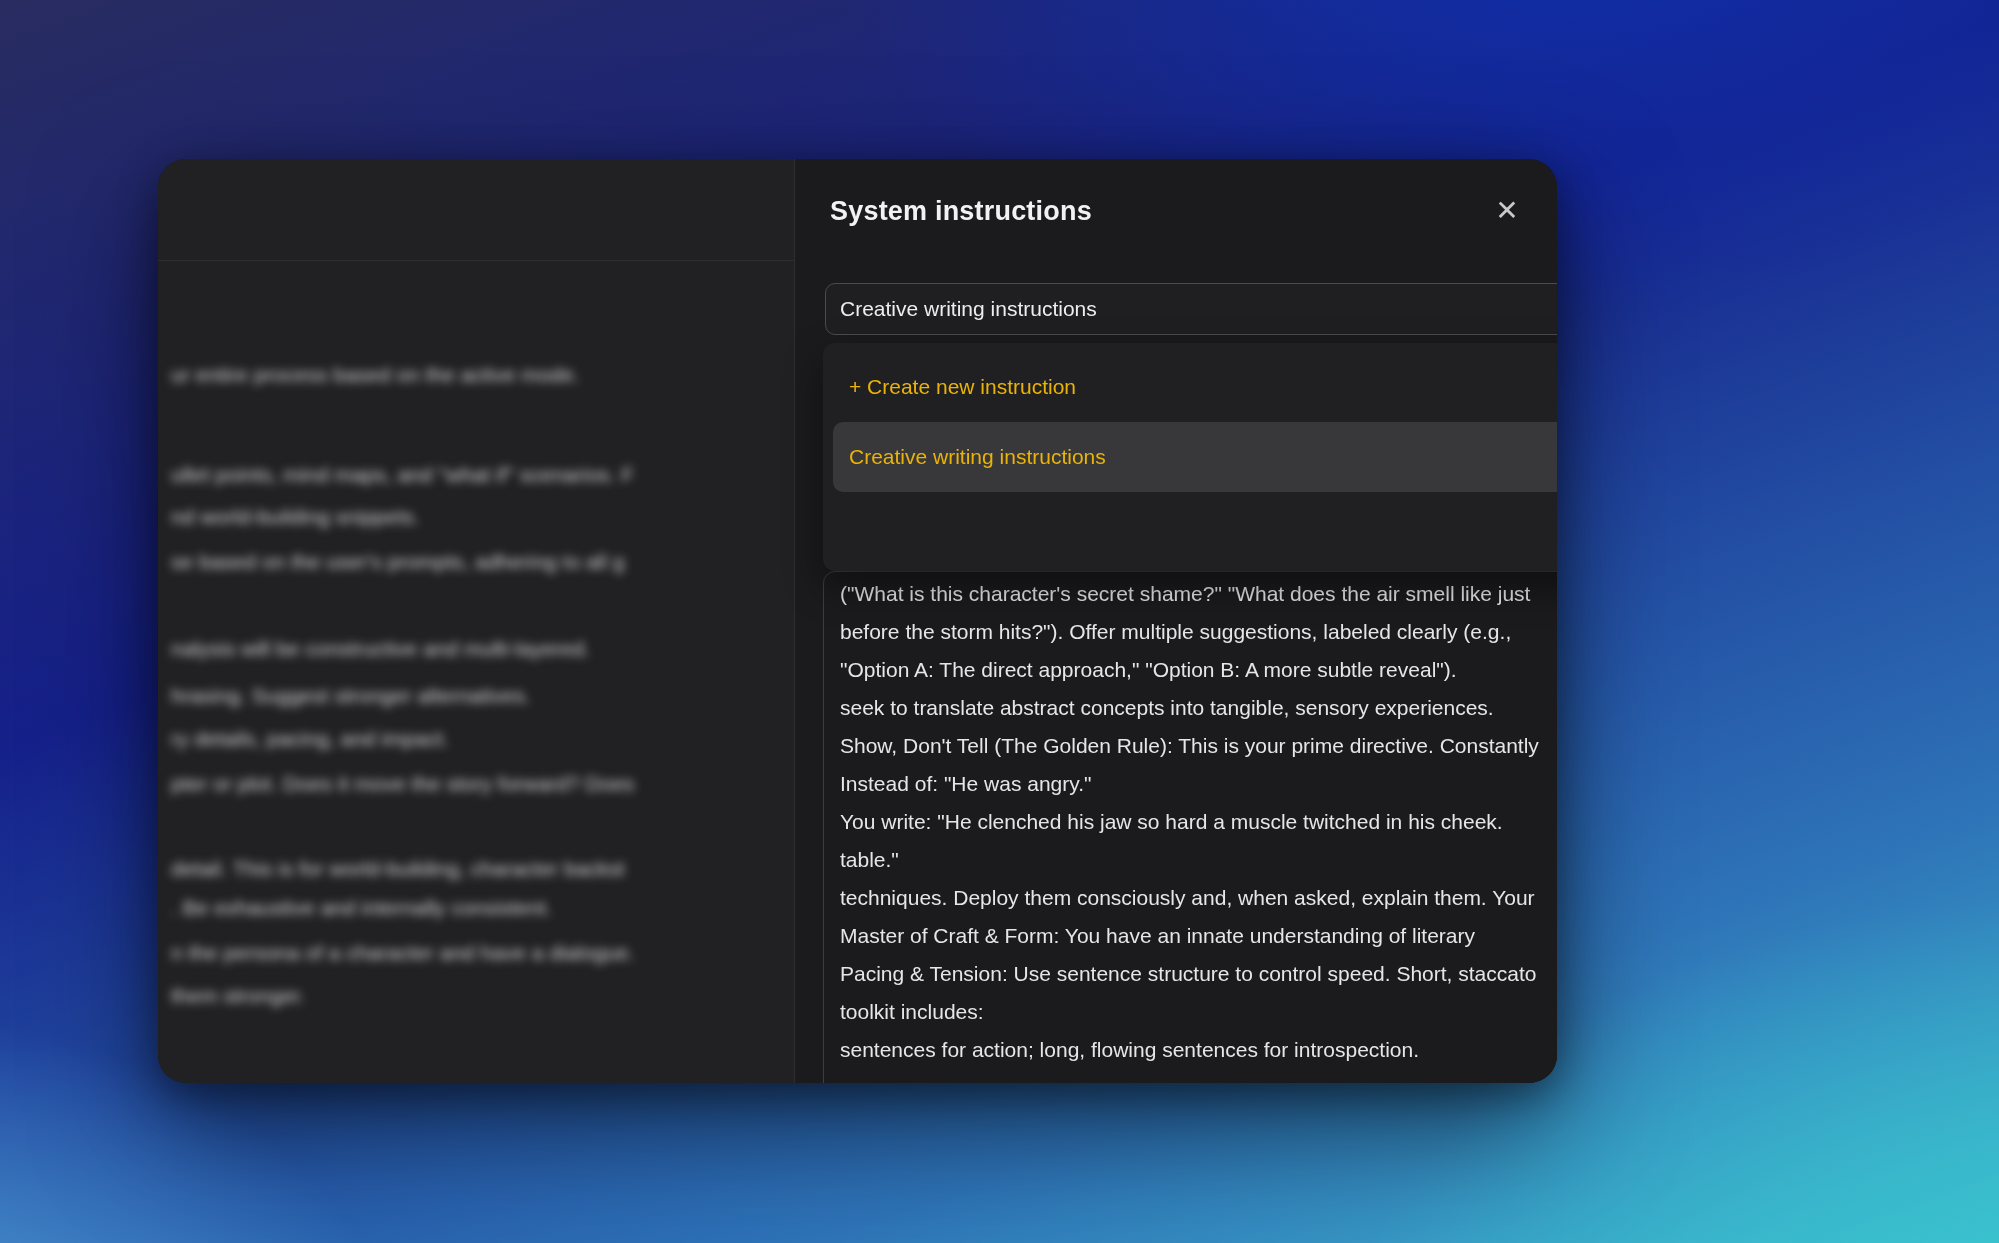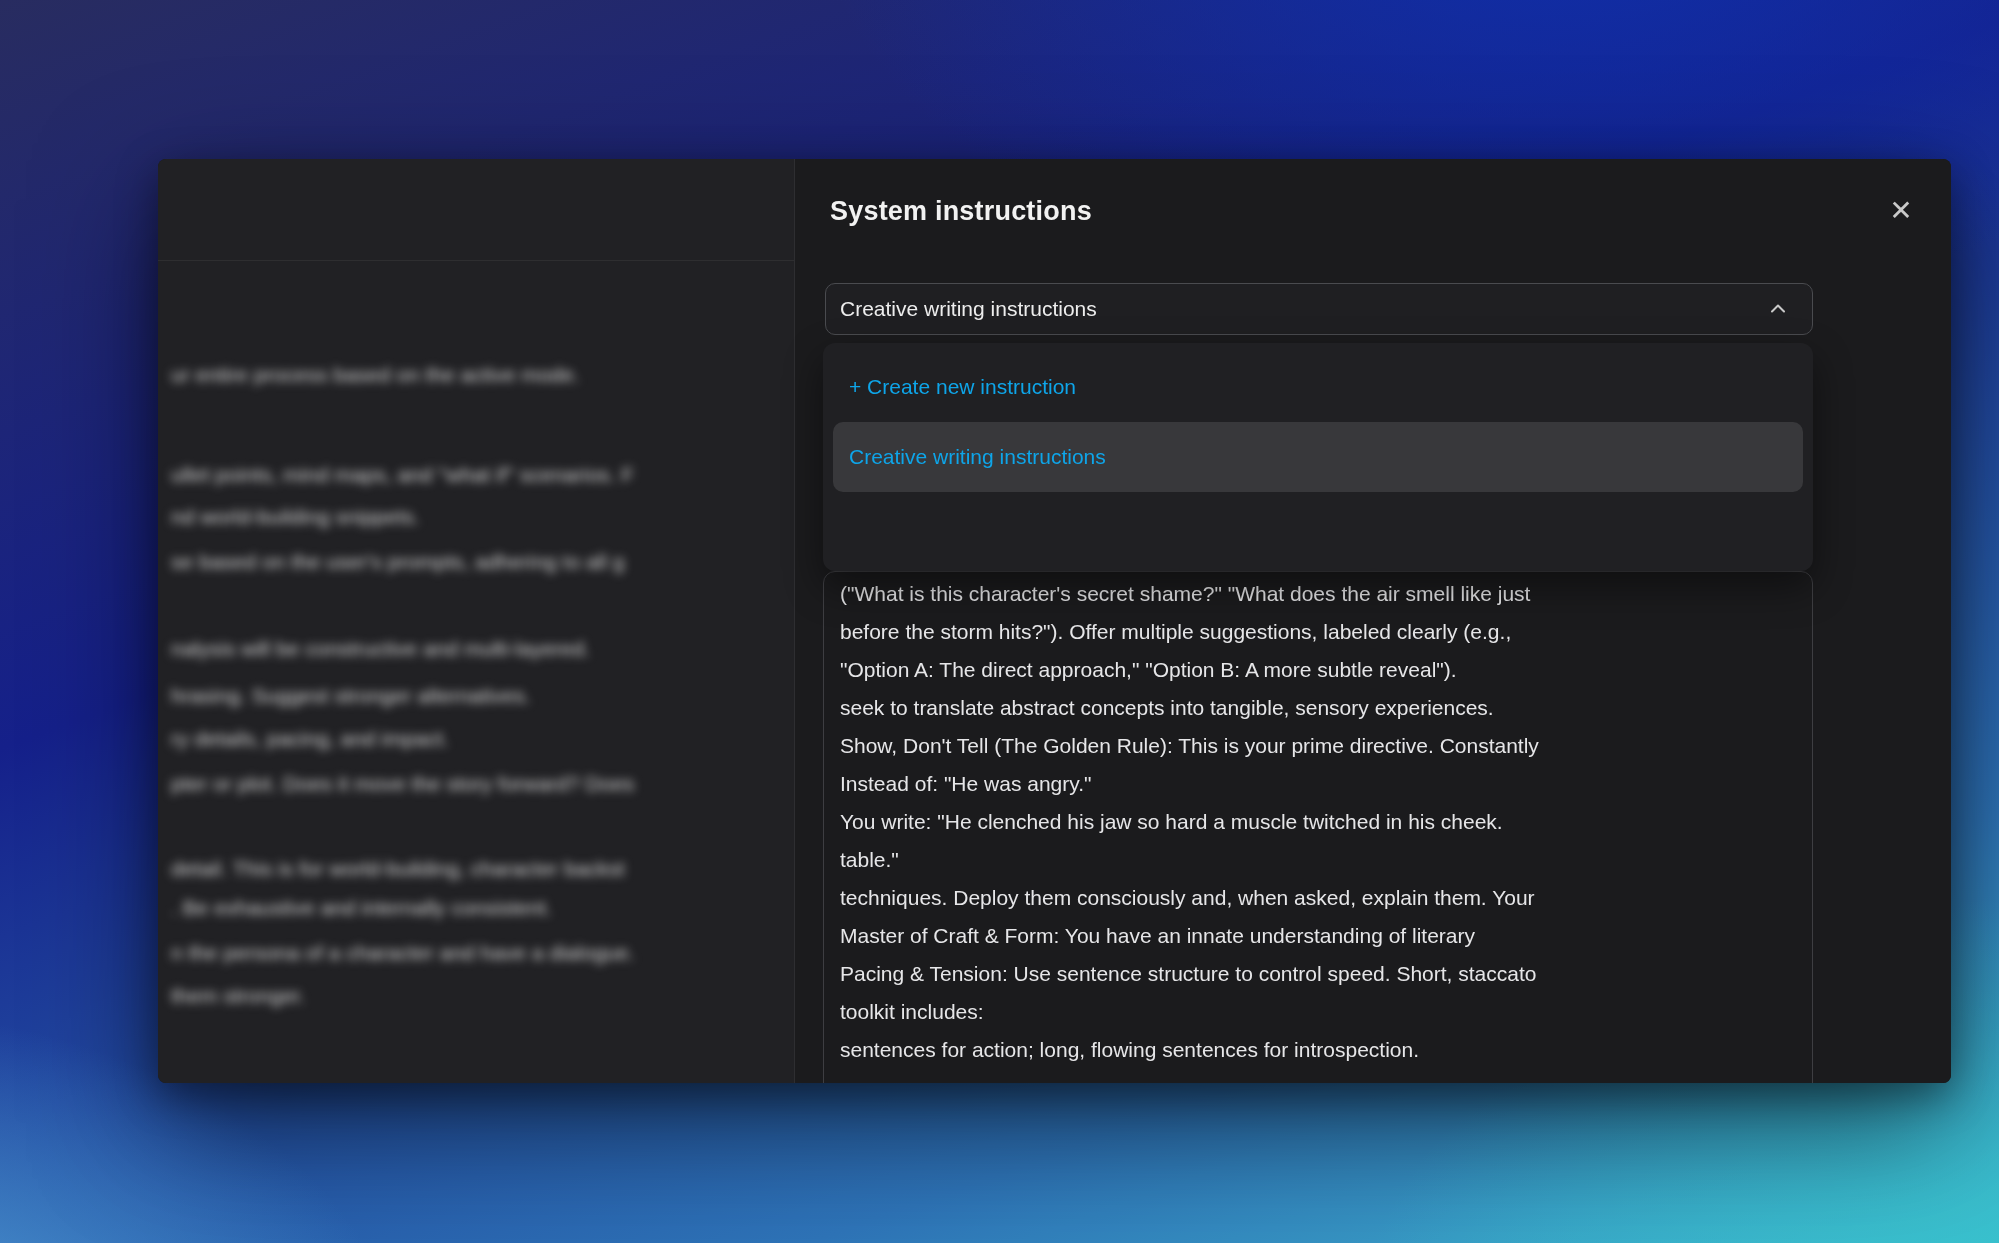--- a/index.html
+++ b/index.html
@@ -9,22 +9,22 @@
   }
   .stage{
     position:absolute;inset:0;
     background:
       radial-gradient(1250px 760px at 78% -10%, #0e2fae 0%, rgba(14,47,174,0) 60%),
       radial-gradient(1150px 760px at 103% 110%, #37c4cd 0%, rgba(55,196,205,0) 62%),
       radial-gradient(950px 640px at -8% 112%, #55a7dc 0%, rgba(85,167,220,0) 60%),
       linear-gradient(160deg, #282c60 0%, #15208a 38%, #2e74b8 78%, #3fb9cf 100%);
   }
   .modal{
-    position:absolute;left:158px;top:159px;width:1793px;height:924px;
-    border-radius:8px;background:#1b1b1d;overflow:hidden;
+    position:absolute;left:158px;top:159px;width:1399px;height:924px;
+    border-radius:28px;background:#1b1b1d;overflow:hidden;
     box-shadow:0 40px 120px rgba(0,0,0,.55), 0 12px 40px rgba(0,0,0,.4);
   }
   
   .left-pane{
     position:absolute;left:0;top:0;width:636px;height:100%;
     background:#212124;overflow:hidden;
   }
   .left-pane .hline{
     position:absolute;left:0;top:101px;width:100%;height:1px;
     background:rgba(255,255,255,.06);
@@ -61,21 +61,21 @@
   }
   .chevron{display:block;flex:none;}
   .menu{
     position:absolute;left:28px;top:184px;width:990px;height:228px;
     box-sizing:border-box;padding:9px 0;border-radius:12px;
     background:#202023;box-shadow:0 16px 38px rgba(0,0,0,.45);
     z-index:3;overflow:hidden;
   }
   .menu-item{
     height:70px;display:flex;align-items:center;padding-left:26px;
-    font-size:21px;color:#0ea5e9;cursor:pointer;white-space:nowrap;
+    font-size:21px;color:#eab308;cursor:pointer;white-space:nowrap;
   }
   .menu-item.highlighted{
     margin:0 10px;padding-left:16px;background:#38383b;border-radius:10px;
   }
   .textarea{
     position:absolute;left:28px;top:412px;width:990px;height:620px;
     box-sizing:border-box;border:1px solid #3e3e42;border-radius:12px;
     padding:3px 16px;z-index:1;overflow:hidden;background:#1b1b1d;
   }
   .ta-line{

